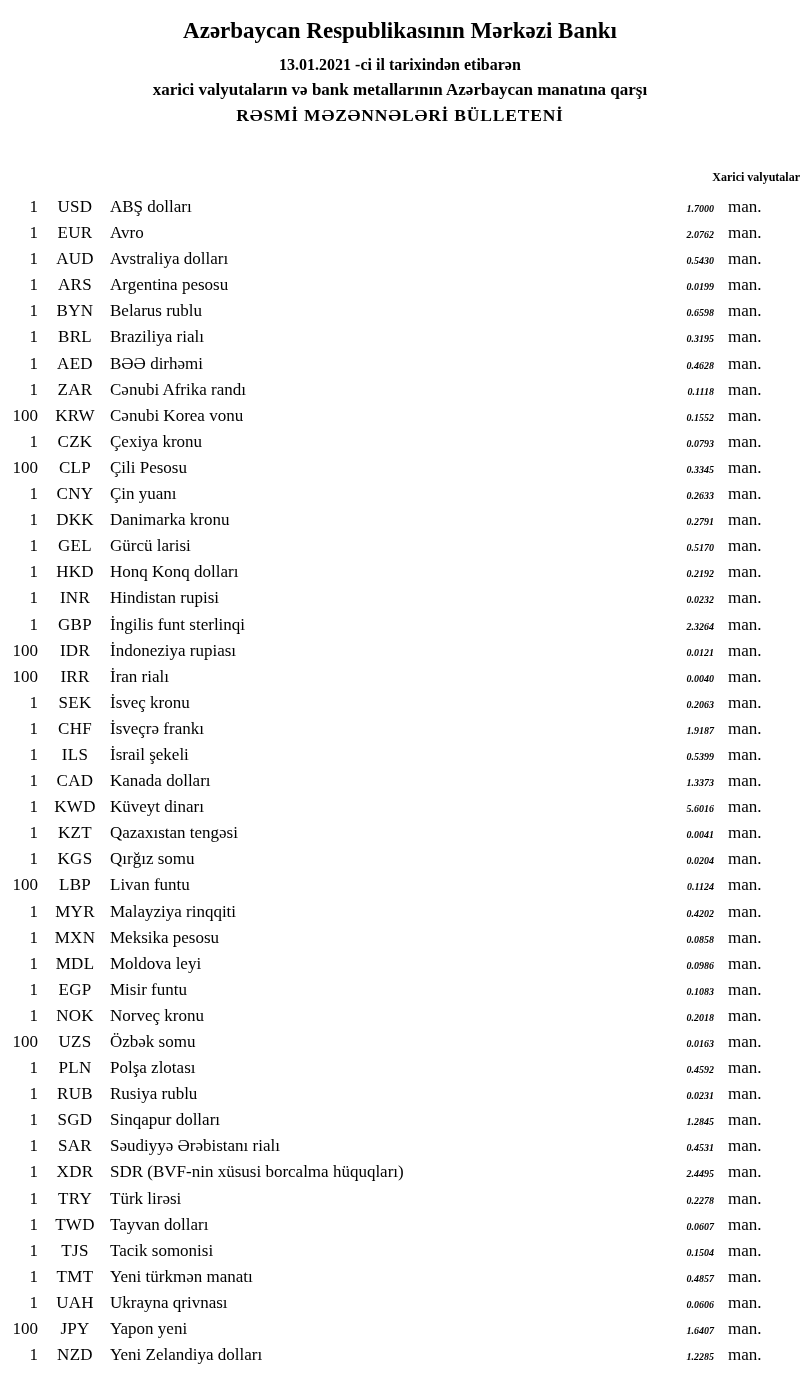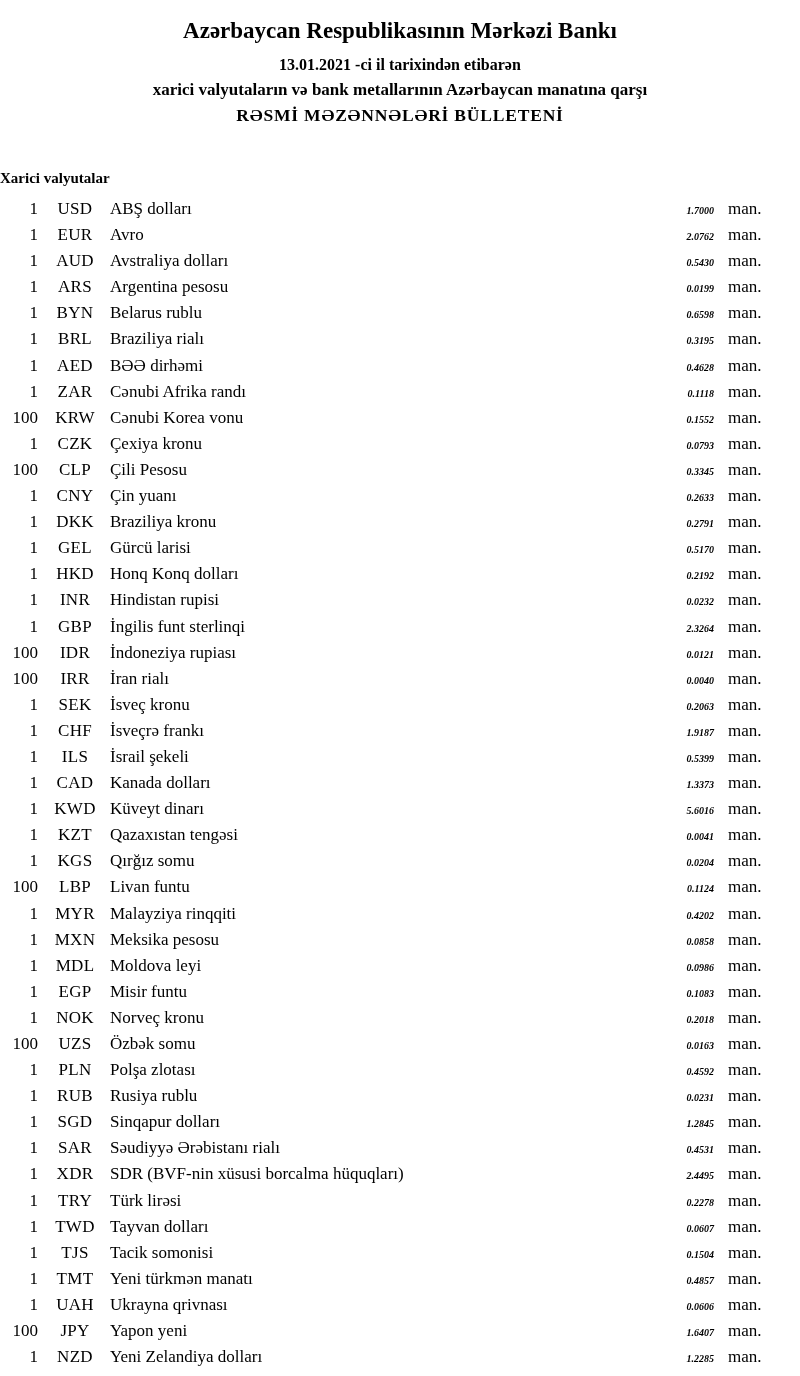--- a/index.html
+++ b/index.html
@@ -28,22 +28,22 @@
     font-weight: bold;
     margin-top: 6px;
   }
   .bulletin {
     font-size: 17.5px;
     font-weight: bold;
     letter-spacing: 0.8px;
     margin-top: 5px;
   }
   .section-heading {
-    text-align: left;
-    font-size: 15px;
+    text-align: right;
+    font-size: 12px;
     font-weight: bold;
     margin-top: 44px;
   }
   .rates {
     margin-top: 9px;
     padding-right: 28px;
   }
   .rate-row {
     display: flex;
     align-items: baseline;
@@ -191,21 +191,21 @@
     <span class="qty">1</span>
     <span class="code">CNY</span>
     <span class="name">Çin yuanı</span>
     <span class="rate">0.2633</span>
     <span class="unit">man.</span>
   </div>
 
   <div class="rate-row">
     <span class="qty">1</span>
     <span class="code">DKK</span>
-    <span class="name">Braziliya kronu</span>
+    <span class="name">Danimarka kronu</span>
     <span class="rate">0.2791</span>
     <span class="unit">man.</span>
   </div>
 
   <div class="rate-row">
     <span class="qty">1</span>
     <span class="code">GEL</span>
     <span class="name">Gürcü larisi</span>
     <span class="rate">0.5170</span>
     <span class="unit">man.</span>

